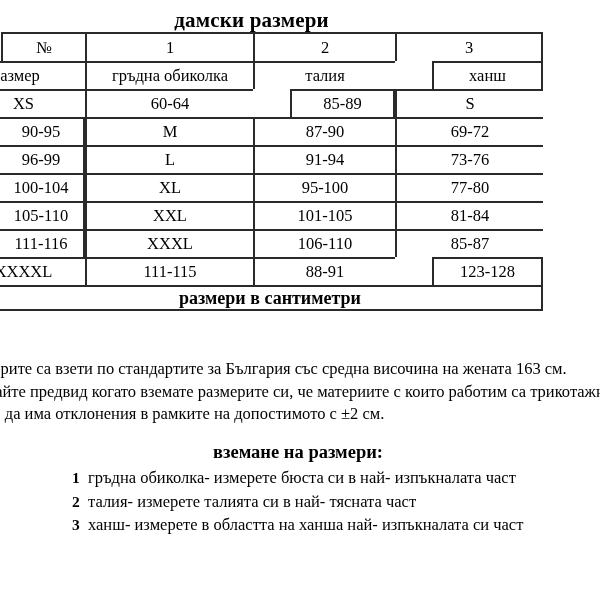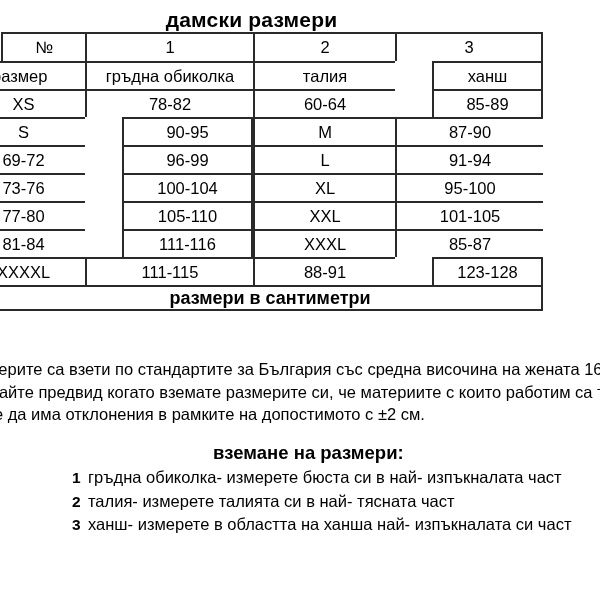--- a/index.html
+++ b/index.html
@@ -1,18 +1,18 @@
 <!DOCTYPE html>
 <html><head>
 <meta charset="utf-8">
 <style>
   html,body{margin:0;padding:0;background:#fff;}
   #page{
     position:relative;width:600px;height:600px;background:#ffffff;
-    overflow:hidden;font-family:Liberation Sans, sans-serif;color:#000;
+    overflow:hidden;font-family:Liberation Serif, serif;color:#000;
   }
   .title{
     position:absolute;left:-40px;top:8px;width:583px;text-align:center;
     font-size:21px;font-weight:bold;letter-spacing:.2px;white-space:nowrap;
   }
   
   .numrow{
     position:absolute;left:1px;top:32px;display:grid;
     grid-template-columns:84px 168px 142px 148px;height:29px;
   }
@@ -66,21 +66,20 @@
     <div class="cell">3</div>
   </div>
 
   <div class="maintbl">
     <div class="cell hdr-size">размер</div>
     <div class="cell">гръдна обиколка</div>
     <div class="cell">талия</div>
     <div class="cell lastcol">ханш</div>
 
     <div class="cell">XS</div>
-    <div class="cell">78-82</div>
     <div class="cell">60-64</div>
     <div class="cell lastcol">85-89</div>
 
     <div class="cell">S</div>
     <div class="cell lastcol">90-95</div>
 
     <div class="cell">M</div>
     <div class="cell">87-90</div>
     <div class="cell">69-72</div>
     <div class="cell lastcol">96-99</div>
@@ -94,20 +93,21 @@
     <div class="cell">95-100</div>
     <div class="cell">77-80</div>
     <div class="cell lastcol">105-110</div>
 
     <div class="cell">XXL</div>
     <div class="cell">101-105</div>
     <div class="cell">81-84</div>
     <div class="cell lastcol">111-116</div>
 
     <div class="cell">XXXL</div>
+    <div class="cell">106-110</div>
     <div class="cell">85-87</div>
 
     <div class="cell">XXXXL</div>
     <div class="cell">111-115</div>
     <div class="cell">88-91</div>
     <div class="cell lastcol">123-128</div>
 
     <div class="cell lastcol footer-row">размери в сантиметри</div>
   </div>
 

